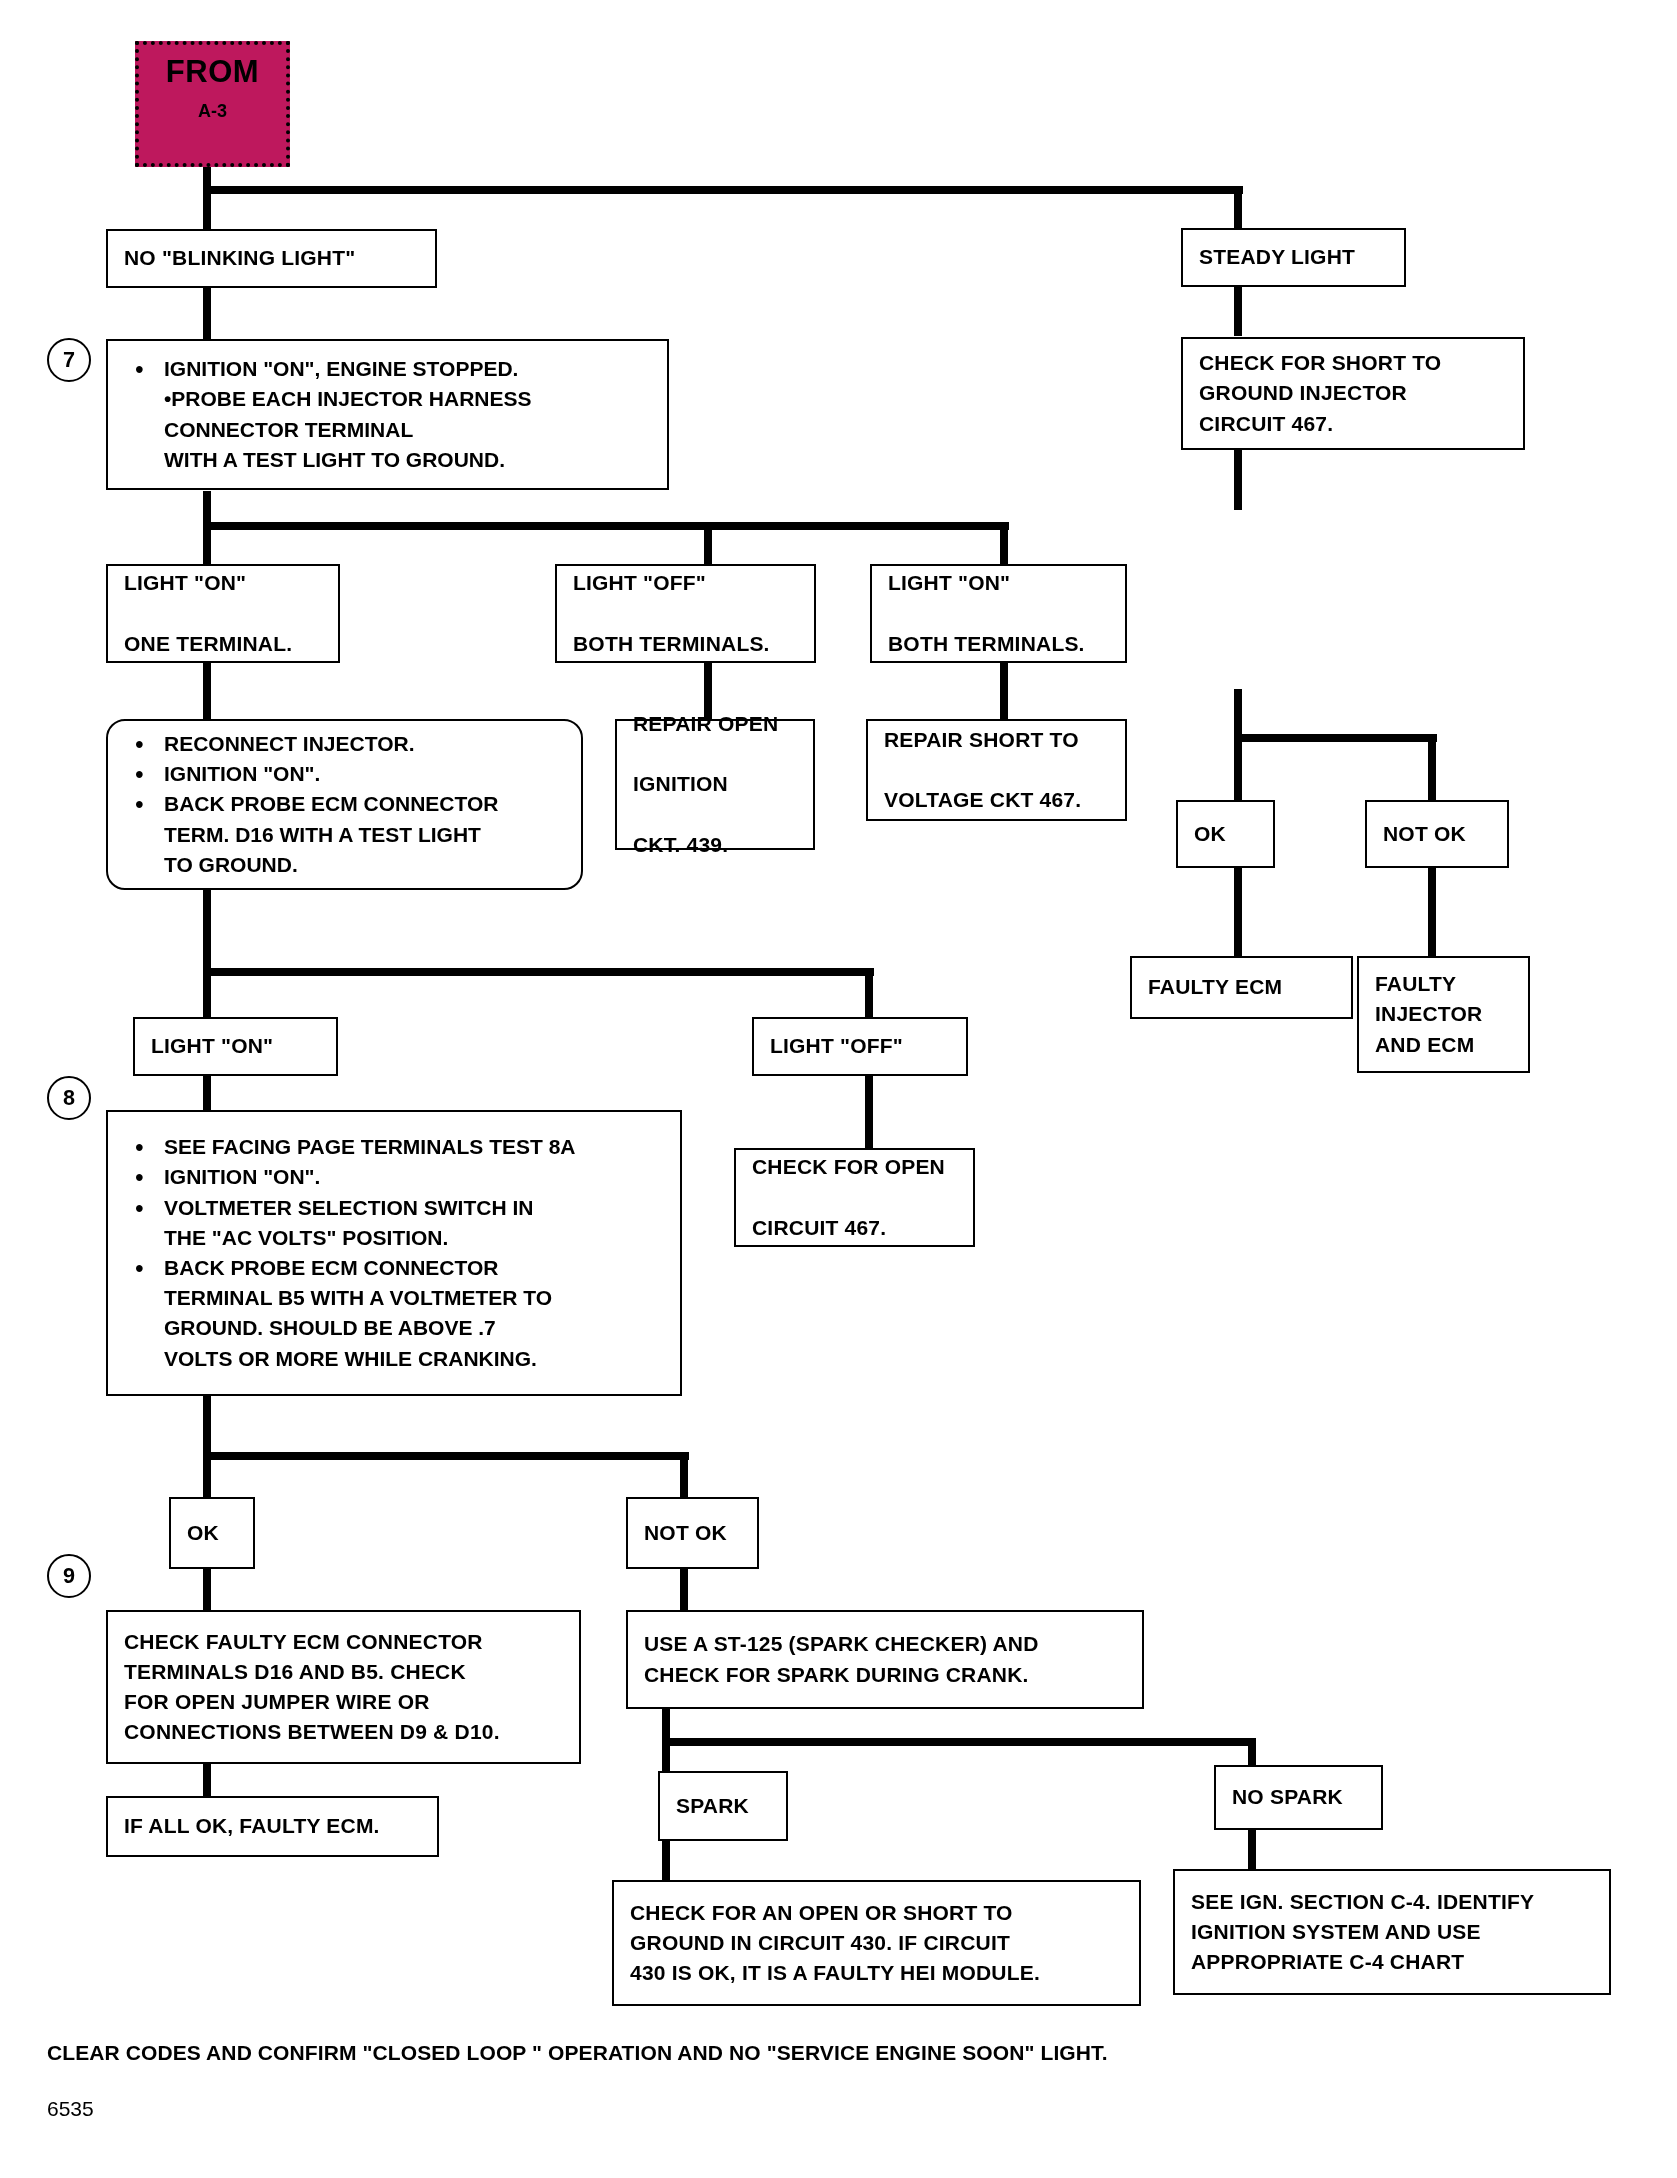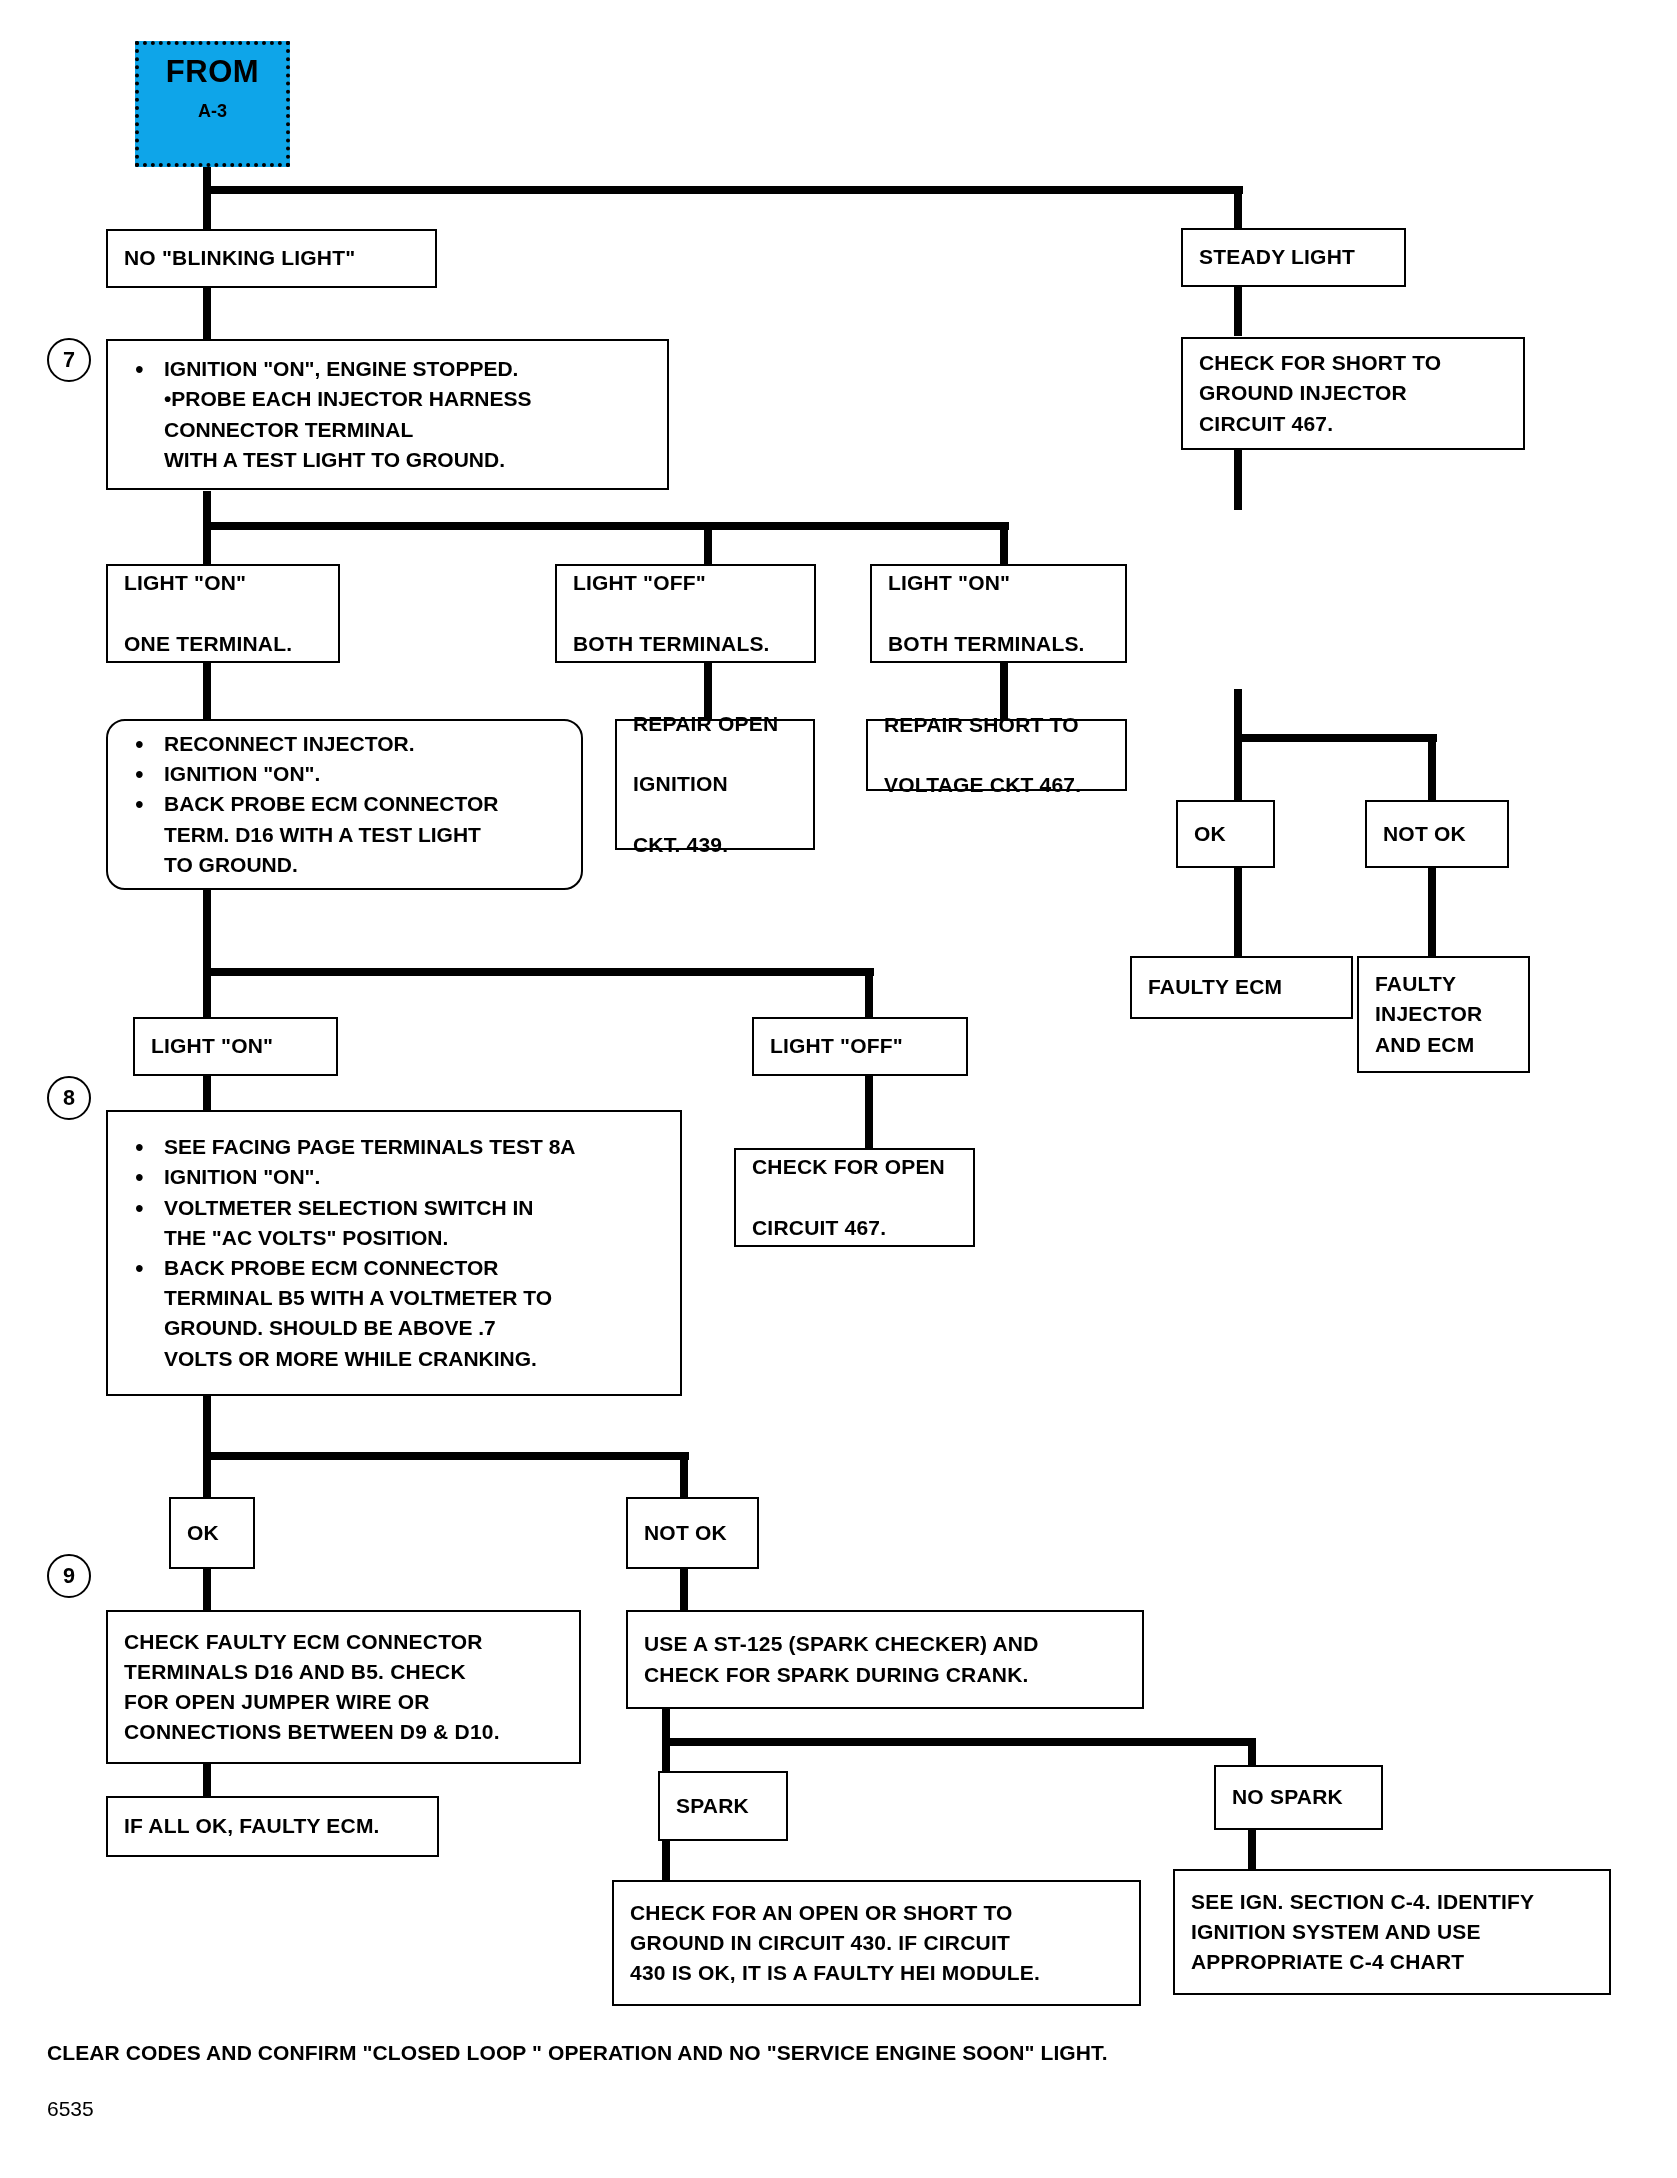--- a/index.html
+++ b/index.html
@@ -33,21 +33,21 @@
     letter-spacing: 0.2px;
     white-space: pre-line;
     padding: 0 0 0 16px;
   }
 
   
   .dotted {
     position: absolute;
     box-sizing: border-box;
     border: 4.5px dotted #000;
-    background: #0ea5e9;
+    background: #be185d;
     text-align: center;
     z-index: 5;
   }
   .dotted .t1 {
     font-weight: bold;
     font-size: 31px;
     letter-spacing: 0.5px;
     margin-top: 9px;
   }
   .dotted .t2 {
@@ -224,21 +224,21 @@
   </div>
 
   <div class="box" style="left:615px; top:719px; width:200px; height:131px;">
     <div class="txt">REPAIR OPEN
 
 IGNITION
 
 CKT. 439.</div>
   </div>
 
-  <div class="box" style="left:866px; top:719px; width:261px; height:72px;">
+  <div class="box" style="left:866px; top:719px; width:261px; height:102px;">
     <div class="txt">REPAIR SHORT TO
 
 VOLTAGE CKT 467.</div>
   </div>
 
   <div class="ln" style="left:203px; top:889px; width:8px; height:86px;"></div>
   <div class="ln" style="left:203px; top:968px; width:671px; height:8px;"></div>
   <div class="ln" style="left:203px; top:968px; width:8px; height:50px;"></div>
   <div class="ln" style="left:865px; top:968px; width:8px; height:50px;"></div>
 

